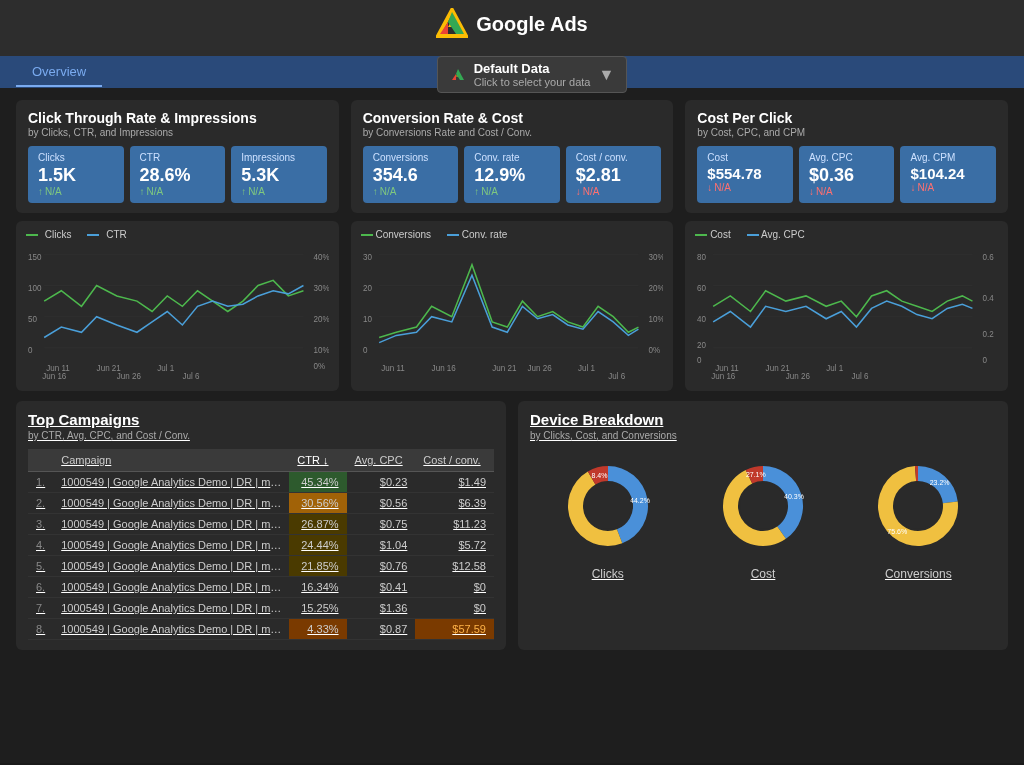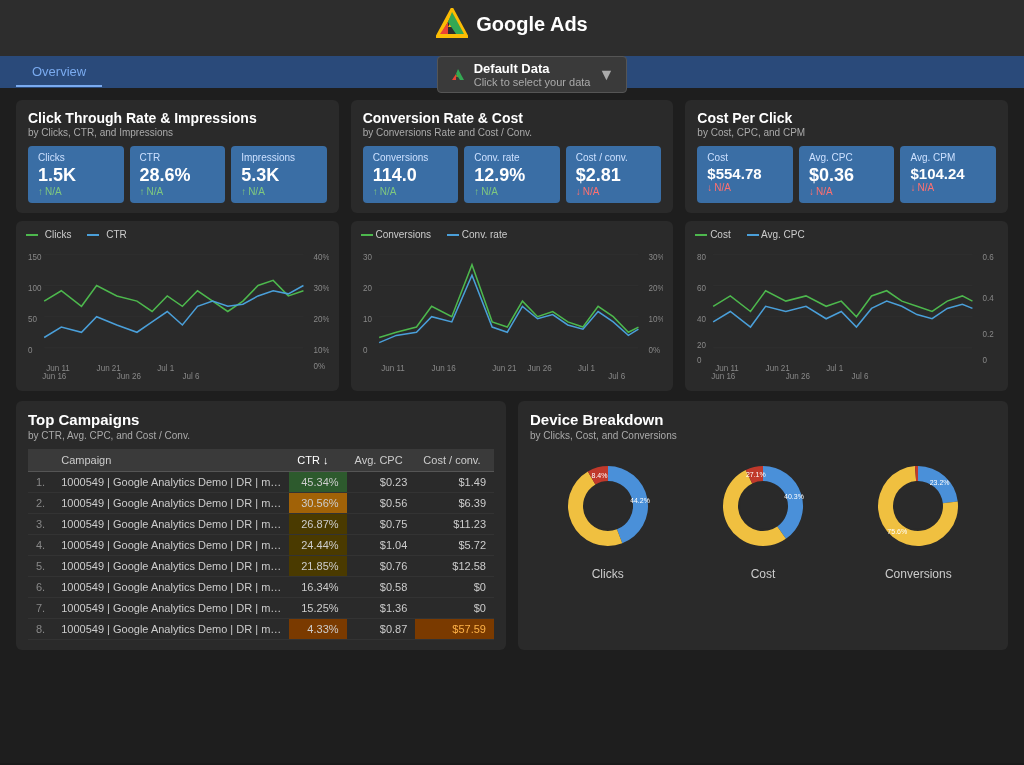--- a/index.html
+++ b/index.html
@@ -159,20 +159,21 @@
       display: inline-block;
       width: 8px;
       height: 2px;
       margin-right: 4px;
       vertical-align: middle;
     }
     
     .bottom-row {
       display: flex;
       gap: 12px;
+      text-decoration: underline;
     }
     .campaigns-panel {
       background: #2a2a2a;
       border-radius: 6px;
       padding: 10px 12px;
       flex: 1;
       max-width: 510px;
     }
     .device-panel {
       background: #2a2a2a;
@@ -336,21 +337,21 @@
         </div>
       </div>
     </div>
 
     <div class="metric-panel">
       <div class="metric-panel-title">Conversion Rate &amp; Cost</div>
       <div class="metric-panel-sub">by Conversions Rate and Cost / Conv.</div>
       <div class="metric-cards">
         <div class="metric-card">
           <div class="metric-card-label">Conversions</div>
-          <div class="metric-card-value">114.0</div>
+          <div class="metric-card-value">354.6</div>
           <div class="metric-card-change">
               <span>↑</span>
               <span>N/A</span>
             </div>
         </div>
         <div class="metric-card">
           <div class="metric-card-label">Conv. rate</div>
           <div class="metric-card-value">12.9%</div>
           <div class="metric-card-change">
               <span>↑</span>
@@ -550,21 +551,21 @@
       <td class="row-num">5.</td>
       <td style="max-width:220px;overflow:hidden;text-overflow:ellipsis;white-space:nowrap;">1000549 | Google Analytics Demo | DR | ma...</td>
       <td class="num" style="background:#4a3a00;">21.85%</td>
       <td class="num">$0.76</td>
       <td class="num" style="">$12.58</td>
     </tr>
             <tr>
       <td class="row-num">6.</td>
       <td style="max-width:220px;overflow:hidden;text-overflow:ellipsis;white-space:nowrap;">1000549 | Google Analytics Demo | DR | ma...</td>
       <td class="num" style="">16.34%</td>
-      <td class="num">$0.58</td>
+      <td class="num">$0.41</td>
       <td class="num" style="">$0</td>
     </tr>
             <tr>
       <td class="row-num">7.</td>
       <td style="max-width:220px;overflow:hidden;text-overflow:ellipsis;white-space:nowrap;">1000549 | Google Analytics Demo | DR | ma...</td>
       <td class="num" style="">15.25%</td>
       <td class="num">$1.36</td>
       <td class="num" style="">$0</td>
     </tr>
             <tr>

